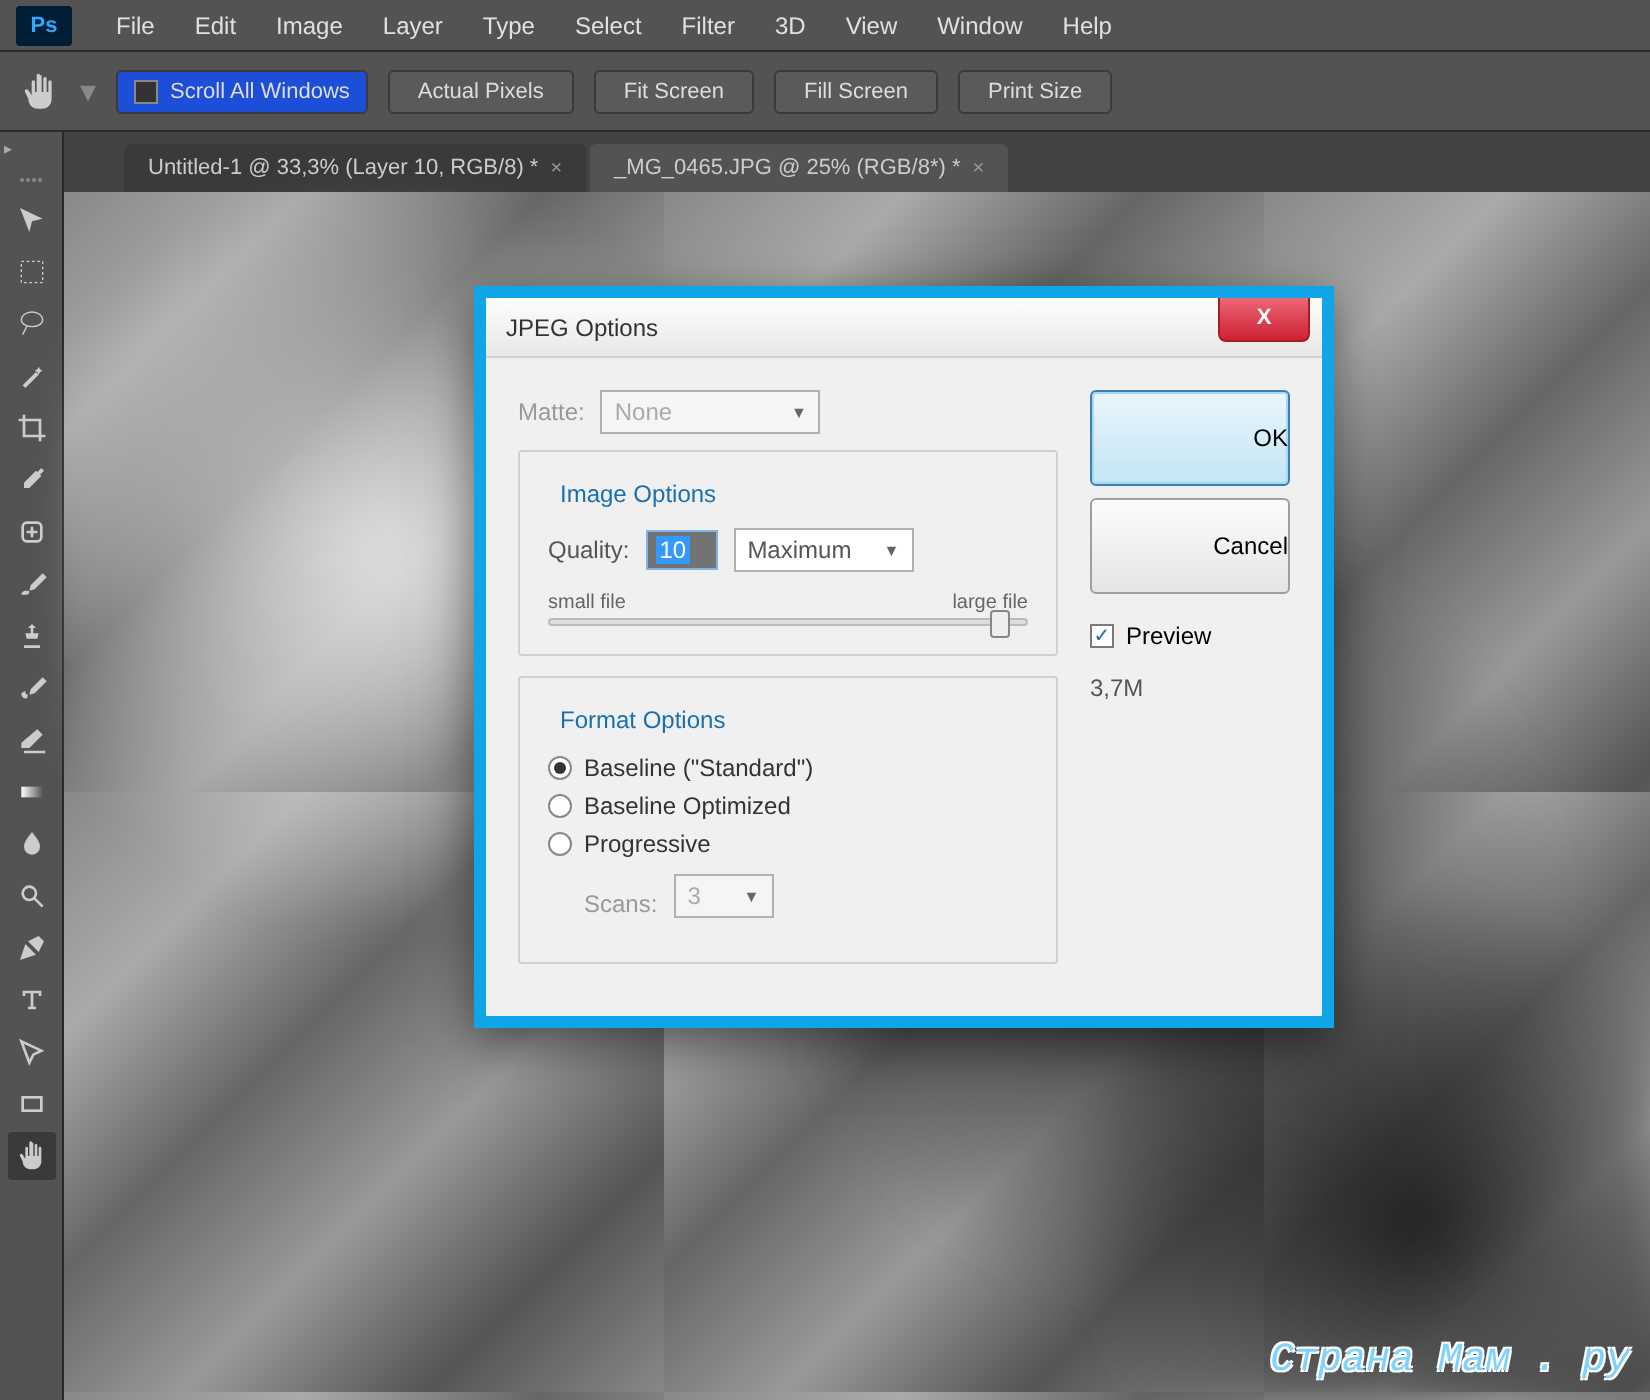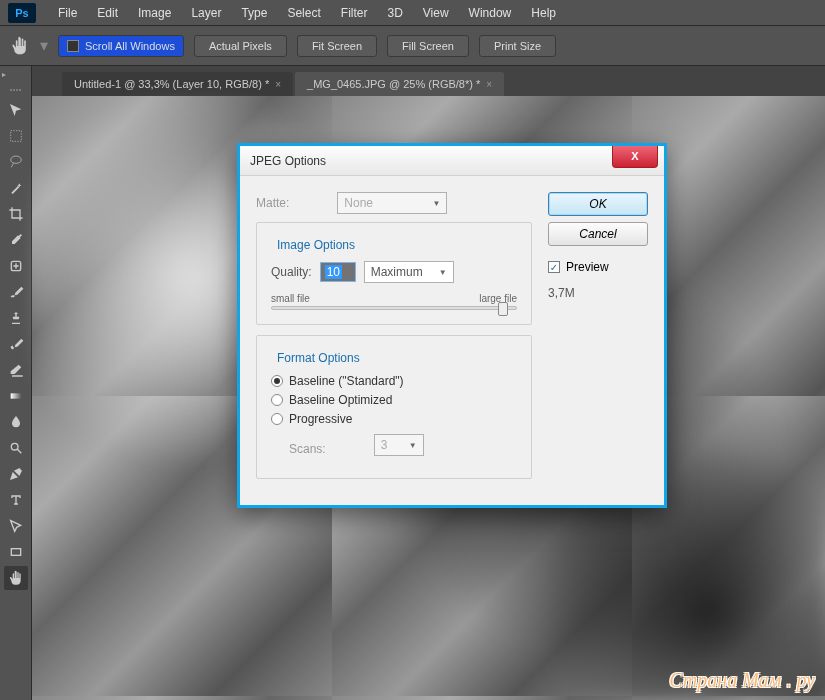--- a/index.html
+++ b/index.html
@@ -27,56 +27,56 @@
 
 .workspace { flex:1; display:flex; flex-direction:column; }
 .tabbar { height:30px; background:#434343; display:flex; align-items:flex-end; padding-left:30px; gap:2px; }
 .tab { padding: 6px 12px; background:#3a3a3a; color:#ccc; font-size:11px; display:flex; align-items:center; gap:6px; border-top-left-radius:3px; border-top-right-radius:3px; cursor:pointer; }
 .tab.active { background:#535353; }
 .tab .x { color:#999; font-size:10px; }
 .canvas { flex:1; background: linear-gradient(135deg,#888 0,#aaa 20%,#666 40%,#999 60%,#555 80%,#888 100%); background-size:300px 300px; position:relative; margin-left:0; }
 .canvas::before { content:''; position:absolute; inset:0; background: radial-gradient(circle at 70% 60%, #333 0, transparent 30%), radial-gradient(circle at 20% 30%, #ddd 0, transparent 25%), radial-gradient(circle at 85% 85%, #222 0, transparent 20%); filter: blur(8px); }
 
 
-.dialog { position:absolute; left:237px; top:143px; width:430px; background:#f0f0f0; border:3px solid #0ea5e9; box-shadow: 0 8px 24px rgba(0,0,0,0.5); }
+.dialog { position:absolute; left:237px; top:143px; width:430px; background:#f0f0f0; border:6px solid #0ea5e9; box-shadow: 0 8px 24px rgba(0,0,0,0.5); }
 .dlg-title { height:30px; background: linear-gradient(#fdfdfd,#e8e8e8); border-bottom:1px solid #d0d0d0; display:flex; align-items:center; padding:0 0 0 10px; font-size:12px; color:#333; }
 .dlg-close { margin-left:auto; width:46px; height:22px; background: linear-gradient(#e67,#c23); border:1px solid #a02020; border-top:none; border-radius:0 0 4px 4px; color:#fff; display:flex; align-items:center; justify-content:center; font-size:11px; font-weight:bold; cursor:pointer; margin-right:6px; margin-top:-8px; }
 .dlg-body { padding: 16px; display:flex; gap:16px; }
 .dlg-left { flex:1; }
 .dlg-right { width:100px; display:flex; flex-direction:column; gap:6px; align-items:stretch; }
 
 .row { display:flex; align-items:center; gap:8px; font-size:12px; color:#555; margin-bottom:8px; }
 .row.disabled { color:#999; }
 .select { border:1px solid #b0b0b0; background:#fff; padding:3px 6px; font-size:12px; min-width:110px; display:flex; align-items:center; justify-content:space-between; }
-.select.disabled { background:#f5f5f5; color:#aaa;margin-left:40px; }
+.select.disabled { background:#f5f5f5; color:#aaa; }
 .select .tri { font-size:8px; color:#666; }
 
 .fieldset { border:1px solid #d0d0d0; border-radius:2px; padding:12px 14px 14px; margin-top:6px; margin-bottom:10px; }
 .fieldset .legend { margin-top:-20px; background:#f0f0f0; display:inline-block; padding:0 6px; font-size:12px; color:#1a6fb0; }
 
 .num-input { width:36px; border:1px solid #7eb4ea; background:#737373; padding:2px 4px; font-size:12px; text-align:left; }
 .num-input .selbg { background:#3399ff; color:#fff; padding:0 2px; }
 
 .slider-wrap { margin-top:10px; }
 .slider-labels { display:flex; justify-content:space-between; font-size:10px; color:#666; }
 .slider-track { height:4px; background:#ddd; border:1px solid #bbb; border-radius:2px; position:relative; margin-top:2px; }
 .slider-thumb { position:absolute; right:8px; top:-5px; width:10px; height:14px; background:#eee; border:1px solid #888; border-radius:2px; cursor:pointer; }
 
 .radio-row { display:flex; align-items:center; gap:6px; font-size:12px; color:#333; margin:5px 0; }
 .radio { width:12px; height:12px; border:1px solid #888; border-radius:50%; background:#fff; display:flex; align-items:center; justify-content:center; }
 .radio.checked::after { content:''; width:6px; height:6px; background:#333; border-radius:50%; }
 
-.btn { padding:4px 0; border:1px solid #a0a0a0; border-radius:3px; background:linear-gradient(#fdfdfd,#e4e4e4); font-size:12px; cursor:pointer; text-align:center;font-style:italic; }
+.btn { padding:16px 0; border:1px solid #a0a0a0; border-radius:3px; background:linear-gradient(#fdfdfd,#e4e4e4); font-size:12px; cursor:pointer; text-align:right; }
 .btn.ok { border:1px solid #3c7fb1; background:linear-gradient(#eaf6fd,#c4e5f6); box-shadow: inset 0 0 0 1px #a7d9f5; }
 
 .prev-row { display:flex; align-items:center; gap:6px; font-size:12px; margin-top:8px; }
 .prev-row .cb { width:12px; height:12px; border:1px solid #7a7a7a; background:#fff; display:flex; align-items:center; justify-content:center; color:#1a6fb0; font-size:10px; }
 .size-text { font-size:12px; color:#555; margin-top:6px; }
 
-.watermark { position:absolute; right:10px; bottom:8px; font-family: Liberation Serif, serif; font-size:20px; color:#fdba74; text-shadow:1px 1px 0 #fff, -1px -1px 0 #fff, 1px -1px 0 #fff, -1px 1px 0 #fff; font-style:italic; }
+.watermark { position:absolute; right:10px; bottom:8px; font-family: Liberation Mono, monospace; font-size:20px; color:#7dd3fc; text-shadow:1px 1px 0 #fff, -1px -1px 0 #fff, 1px -1px 0 #fff, -1px 1px 0 #fff; font-style:italic; }
 .toolbar-expand { width:10px; height:10px; color:#aaa; font-size:8px; align-self:flex-start; margin-left:2px; margin-bottom:4px; }
 .dots { height:8px; width:24px; display:flex; justify-content:center; gap:1px; margin-bottom:2px;}
 .dots span{ width:2px; height:2px; background:#888; border-radius:50%; margin-top:3px;}
 </style>
 </head>
 <body>
 
 <div class="menubar">
   <div class="ps-logo">Ps</div>
   <div class="menubar-item">File</div>

